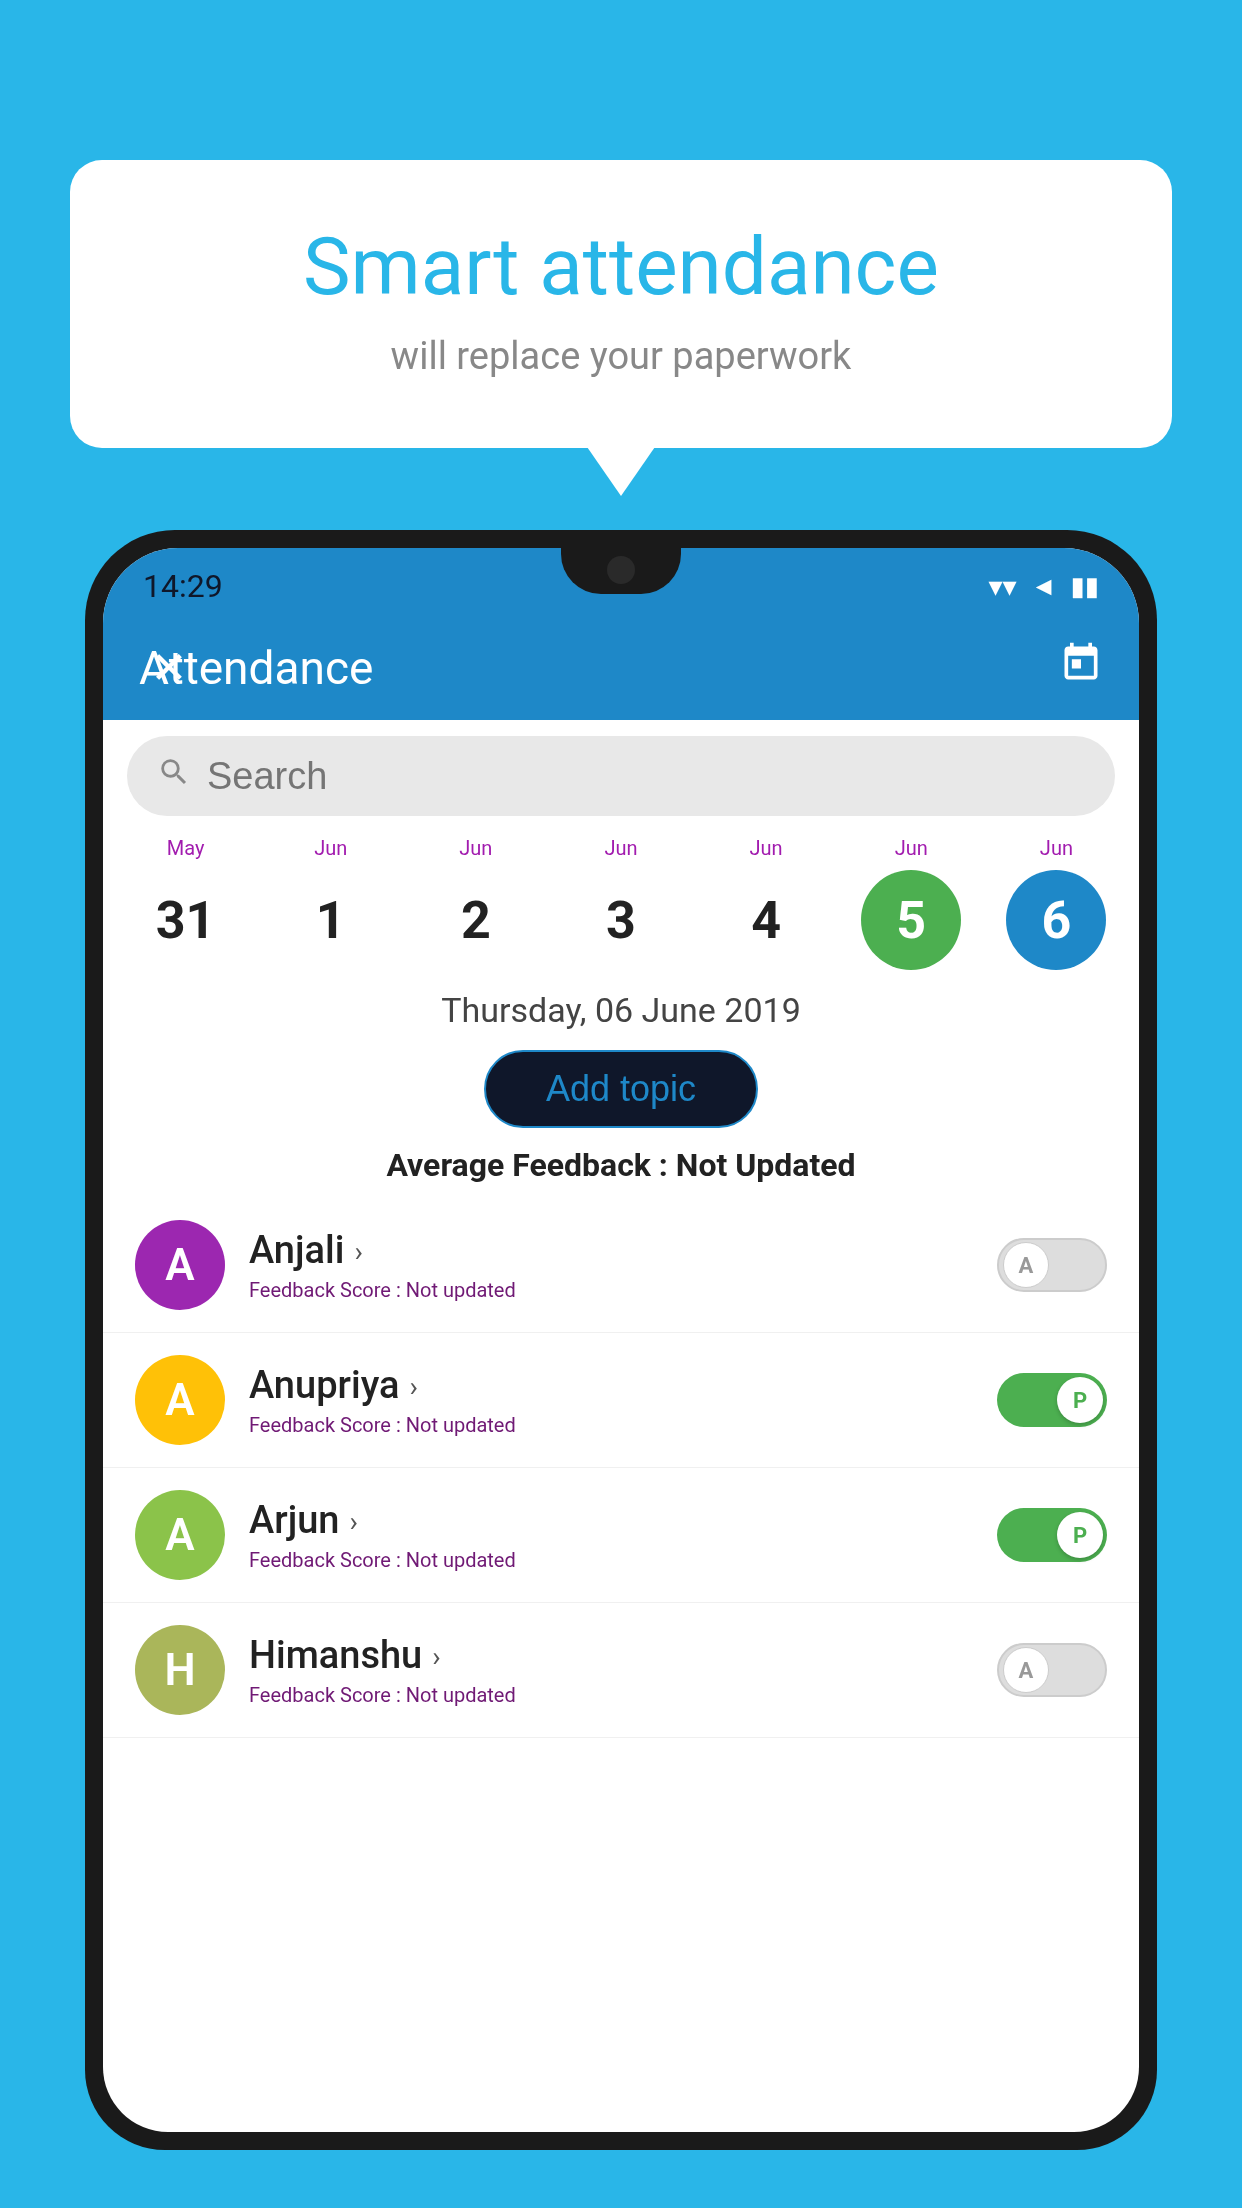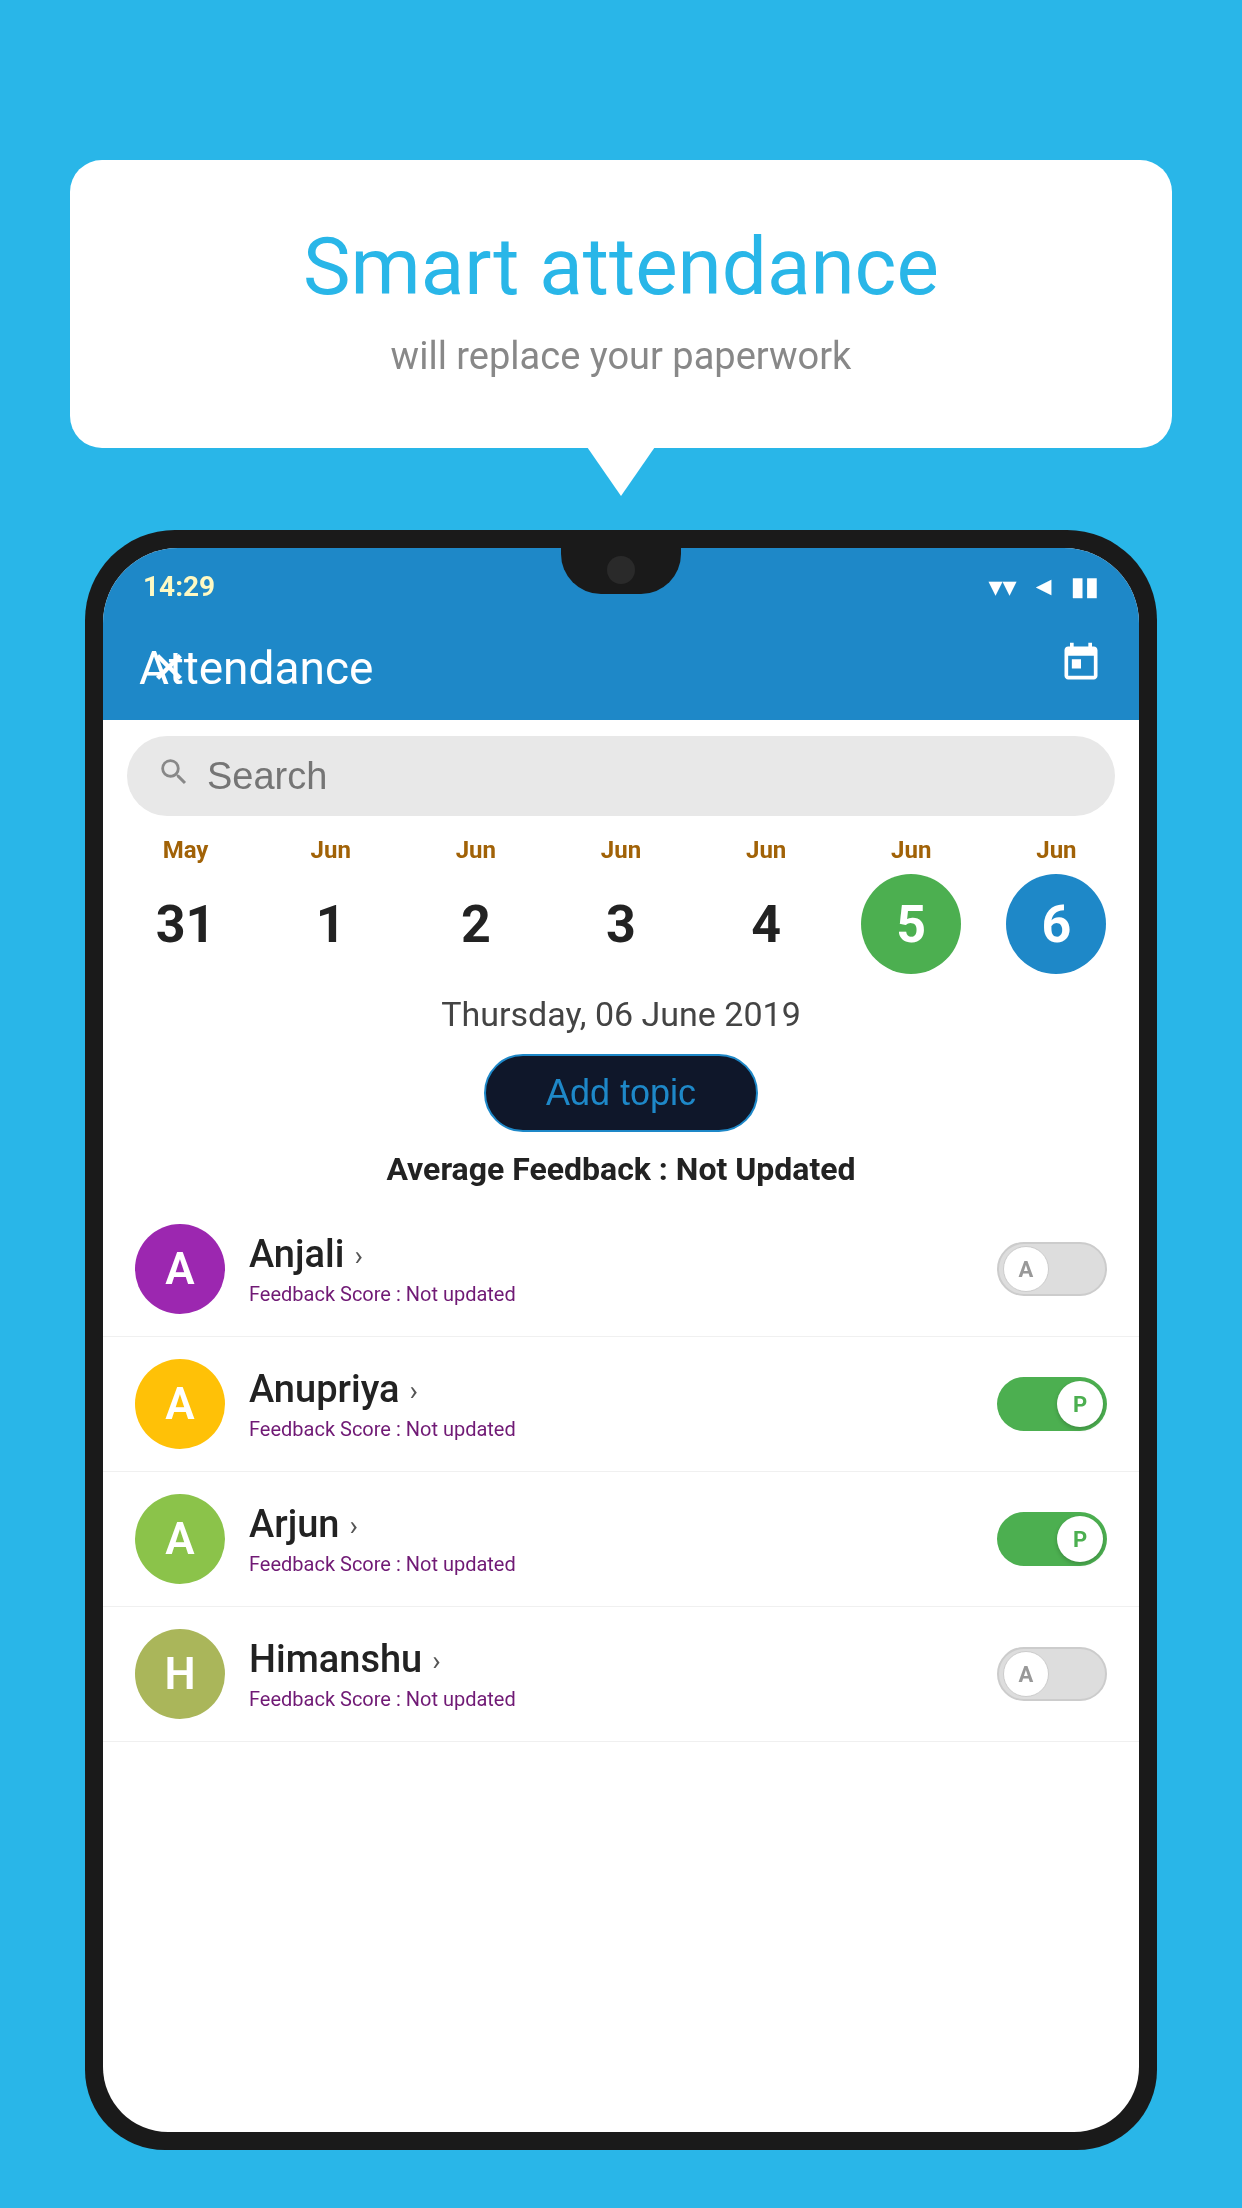--- a/index.html
+++ b/index.html
@@ -112,23 +112,23 @@
     .status-bar {
       background: #1e88c8;
       padding: 18px 40px 14px;
       display: flex;
       justify-content: space-between;
       align-items: center;
       min-height: 72px;
     }
 
     .status-time {
-      color: #fef9c3;
-      font-size: 28px;
-      font-weight: 700;
+      color: #0f172a;
+      font-size: 32px;
+      font-weight: 400;
     }
 
     .status-icons {
       display: flex;
       align-items: center;
       gap: 14px;
     }
 
     .wifi-icon {
       color: white;
@@ -214,23 +214,23 @@
 
     .cal-day {
       display: flex;
       flex-direction: column;
       align-items: center;
       gap: 10px;
       min-width: 120px;
     }
 
     .cal-month {
-      font-size: 24px;
-      color: #a16207;
-      font-weight: 700;
+      font-size: 20px;
+      color: #a21caf;
+      font-weight: 400;
     }
 
     .cal-date {
       font-size: 52px;
       font-weight: 700;
       color: #222;
       width: 100px;
       height: 100px;
       display: flex;
       align-items: center;

